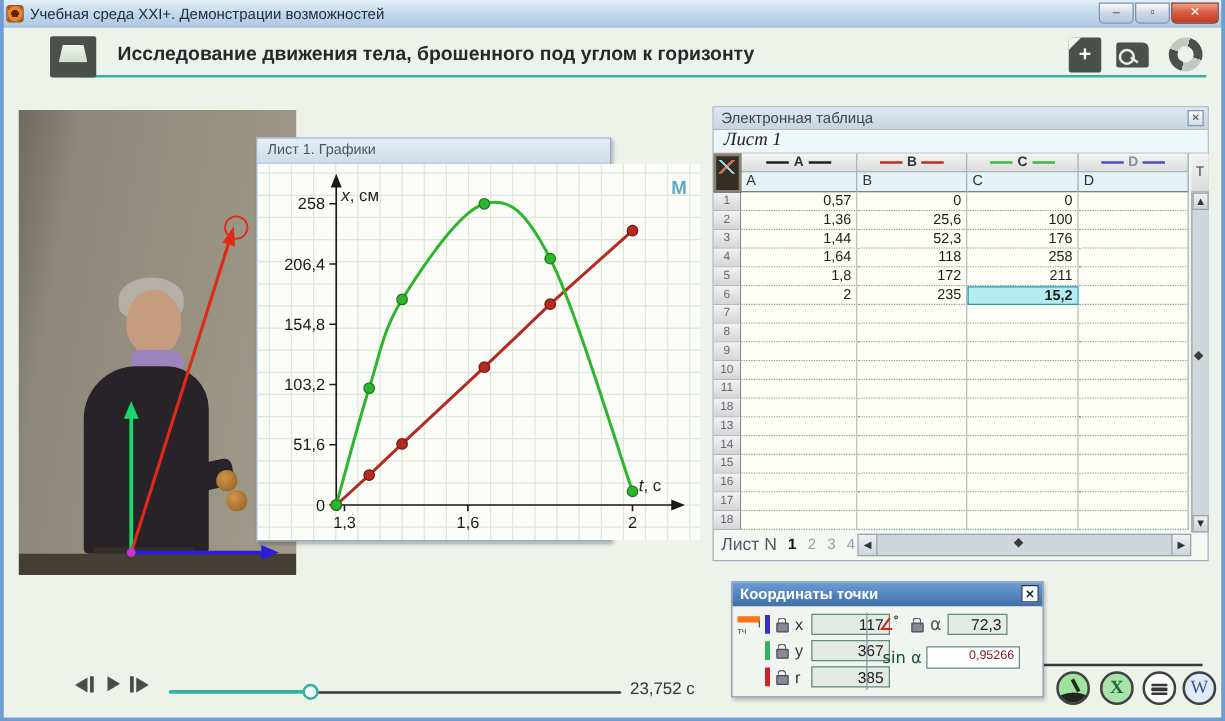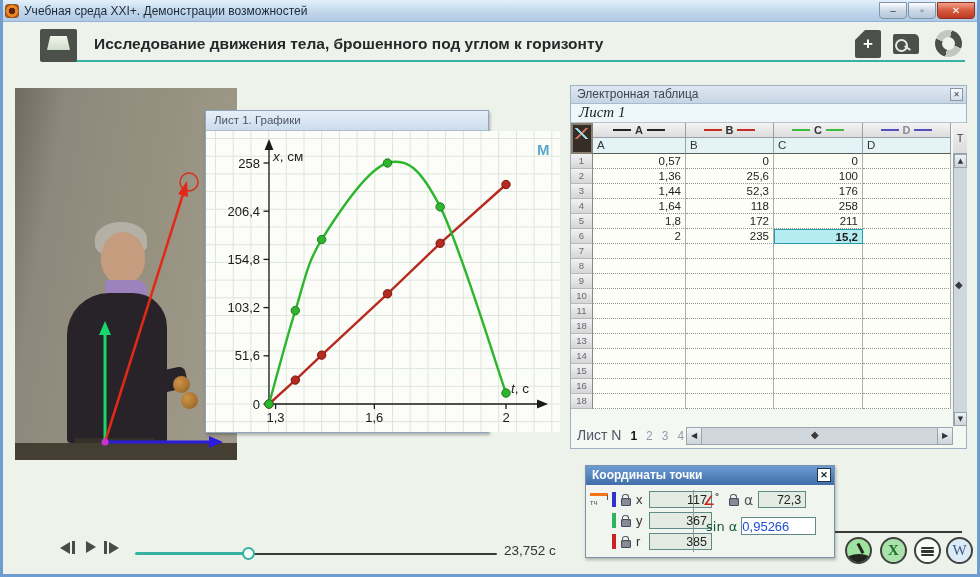--- a/index.html
+++ b/index.html
@@ -73,37 +73,37 @@
 .sbtn{width:15px;height:16px;background:linear-gradient(#eef2f4,#ccd4da);border-right:1px solid #9aa4ac;font-family:"DejaVu Sans",sans-serif;font-size:8px;color:#333;text-align:center;line-height:16px}
 .sbtn.right{border-left:1px solid #9aa4ac;border-right:none;margin-left:auto}
 .sdiamond{font-family:"DejaVu Sans",sans-serif;font-size:10px;color:#3a3a3a;position:absolute;left:124px;top:1px}
 .vscroll{position:absolute;left:382px;top:68px;width:14px;height:272px;background:#cfd6dc;border-left:1px solid #9aa4ac}
 .vbtn{position:absolute;left:0;width:13px;height:14px;background:linear-gradient(#eef2f4,#ccd4da);border:1px solid #9aa4ac;font-family:"DejaVu Sans",sans-serif;font-size:7px;color:#333;text-align:center;line-height:13px}
 .vdiamond{position:absolute;left:1px;top:125px;font-family:"DejaVu Sans",sans-serif;font-size:10px;color:#3a3a3a}
 
 #coords{position:absolute;left:585px;top:465px;width:250px;height:93px;background:#f0f5ef;border:1px solid #7b93a8;z-index:5;box-shadow:1px 2px 3px rgba(40,40,40,.3)}
 .co-title{height:19px;background:linear-gradient(#6d9cd4,#3f6ea8);color:#fff;font-size:12px;font-weight:bold;padding:2px 0 0 6px;position:relative}
 .co-close{position:absolute;right:3px;top:2px;width:14px;height:14px;background:#fff;border:1px solid #234;color:#123;font-size:9px;font-weight:bold;text-align:center;line-height:13px}
-.tch{position:absolute;left:4px;top:27px;width:18px;height:13px;border-top:3px solid #f97316;font-size:7.5px;color:#556;text-align:left;padding-top:2px}
+.tch{position:absolute;left:4px;top:27px;width:18px;height:13px;border-top:5px solid #f97316;font-size:7.5px;color:#556;text-align:left;padding-top:2px}
 .tch::after{content:"";position:absolute;right:0;top:-1px;width:1px;height:5px;background:#556}
 .co-row{position:absolute;left:26px;display:flex;align-items:center;gap:5px;height:18px}
 .cbar{width:4px;height:15px}
 .lock{width:10px;height:8px;background:#8a8a96;border:1px solid #4a4a58;border-radius:1px;position:relative;margin-top:5px}
 .lock::before{content:"";position:absolute;top:-5px;left:0px;width:5px;height:5px;border:1.5px solid #5a5a68;border-bottom:none;border-radius:3px 3px 0 0}
 .cletter{font-size:13px;color:#333;width:8px}
 .cbox{width:63px;height:17px;background:#e3ebe2;border:1px solid #5f8a87;font-size:12.5px;color:#222;text-align:right;padding:1px 4px 0 0}
 .co-div{position:absolute;left:107px;top:24px;width:1px;height:62px;background:#8a98a4}
 .angle{position:absolute;left:117px;top:26px;font-family:"DejaVu Sans",sans-serif;font-size:13px;color:#cc2418;font-weight:bold}
 .angle sup{color:#223;font-size:9px}
 .co-alpha{position:absolute;left:143px;top:25px;display:flex;align-items:center;gap:5px}
 .alph{font-family:"DejaVu Sans",sans-serif;font-size:14px;color:#555}
 .abox{width:48px;height:17px;background:#e3ebe2;border:1px solid #5f8a87;font-size:12.5px;color:#222;text-align:right;padding:1px 4px 0 0}
 .co-sin{position:absolute;left:120px;top:51px;display:flex;align-items:center;gap:4px}
 .sinlbl{font-size:13px;color:#14532d;font-family:"DejaVu Sans",sans-serif}
-.sbox{width:75px;height:18px;background:#fff;border:1px solid #5f8a87;font-size:13px;color:#1d4ed8;padding:1px 4px 0 0}
+.sbox{width:75px;height:18px;background:#fff;border:1px solid #5f8a87;font-size:10px;color:#7f1d1d;text-align:right;padding:1px 4px 0 0}
 
 .pb{position:absolute;display:flex;align-items:center;gap:2px;z-index:4}
 .tri-r{width:0;height:0;border-left:10px solid #4a4c4a;border-top:6px solid transparent;border-bottom:6px solid transparent}
 .tri-l{width:0;height:0;border-right:10px solid #4a4c4a;border-top:6px solid transparent;border-bottom:6px solid transparent}
 .vbar{width:3px;height:13px;background:#4a4c4a}
 #slider{position:absolute;left:135px;top:547px;width:362px;height:13px;z-index:4}
 .sl-done{position:absolute;left:0;top:5px;width:113px;height:3px;background:#35b2a2;border-radius:2px}
 .sl-rest{position:absolute;left:118px;top:5.5px;width:244px;height:2.5px;background:#3a3a3a;border-radius:2px}
 .sl-thumb{position:absolute;left:107px;top:0;width:13px;height:13px;border-radius:50%;background:#eefcf6;border:2px solid #35b2a2}
 .time{position:absolute;left:504px;top:543px;font-size:13.5px;color:#333;z-index:4}
@@ -395,20 +395,27 @@
           <div class="cell c3"></div>
         </div>
         <div class="srow">
           <div class="rn">16</div>
           <div class="cell c0"></div>
           <div class="cell c1"></div>
           <div class="cell c2"></div>
           <div class="cell c3"></div>
         </div>
         <div class="srow">
+          <div class="rn">17</div>
+          <div class="cell c0"></div>
+          <div class="cell c1"></div>
+          <div class="cell c2"></div>
+          <div class="cell c3"></div>
+        </div>
+        <div class="srow">
           <div class="rn">18</div>
           <div class="cell c0"></div>
           <div class="cell c1"></div>
           <div class="cell c2"></div>
           <div class="cell c3"></div>
         </div>
       </div>
     <div class="vscroll">
       <div class="vbtn" style="top:0">▲</div>
       <div class="vdiamond">◆</div>

